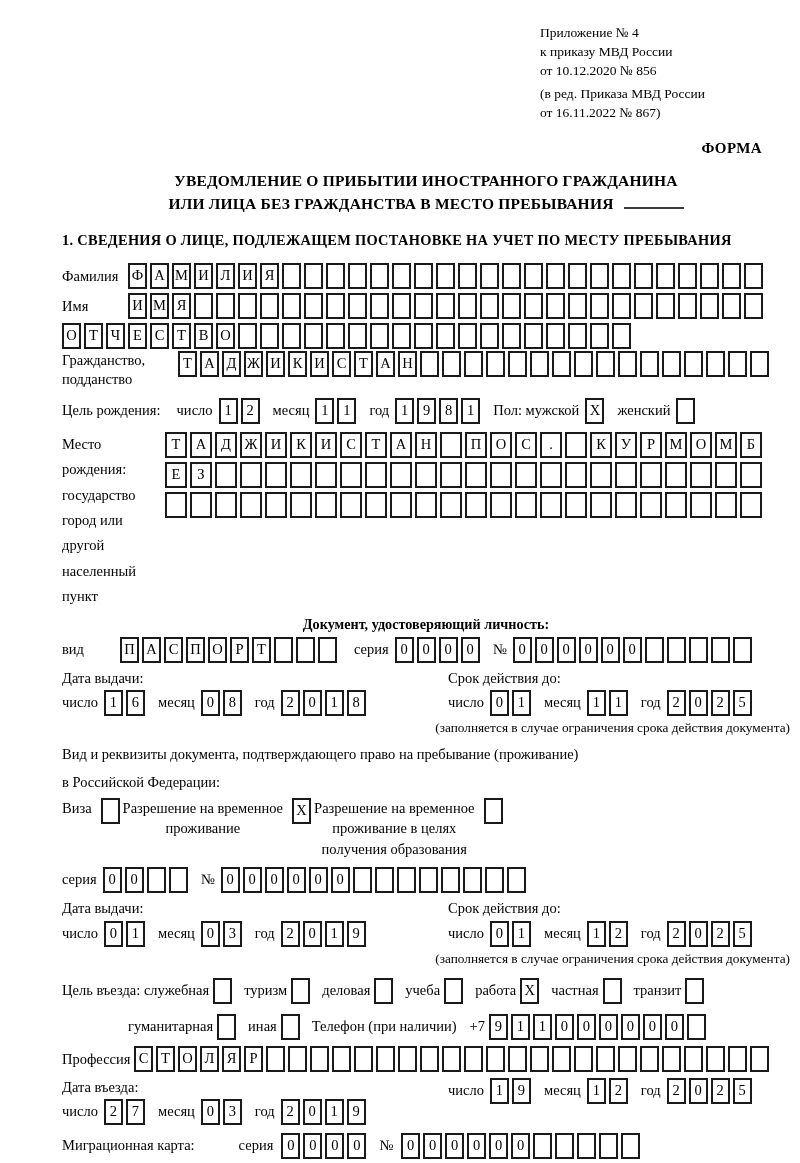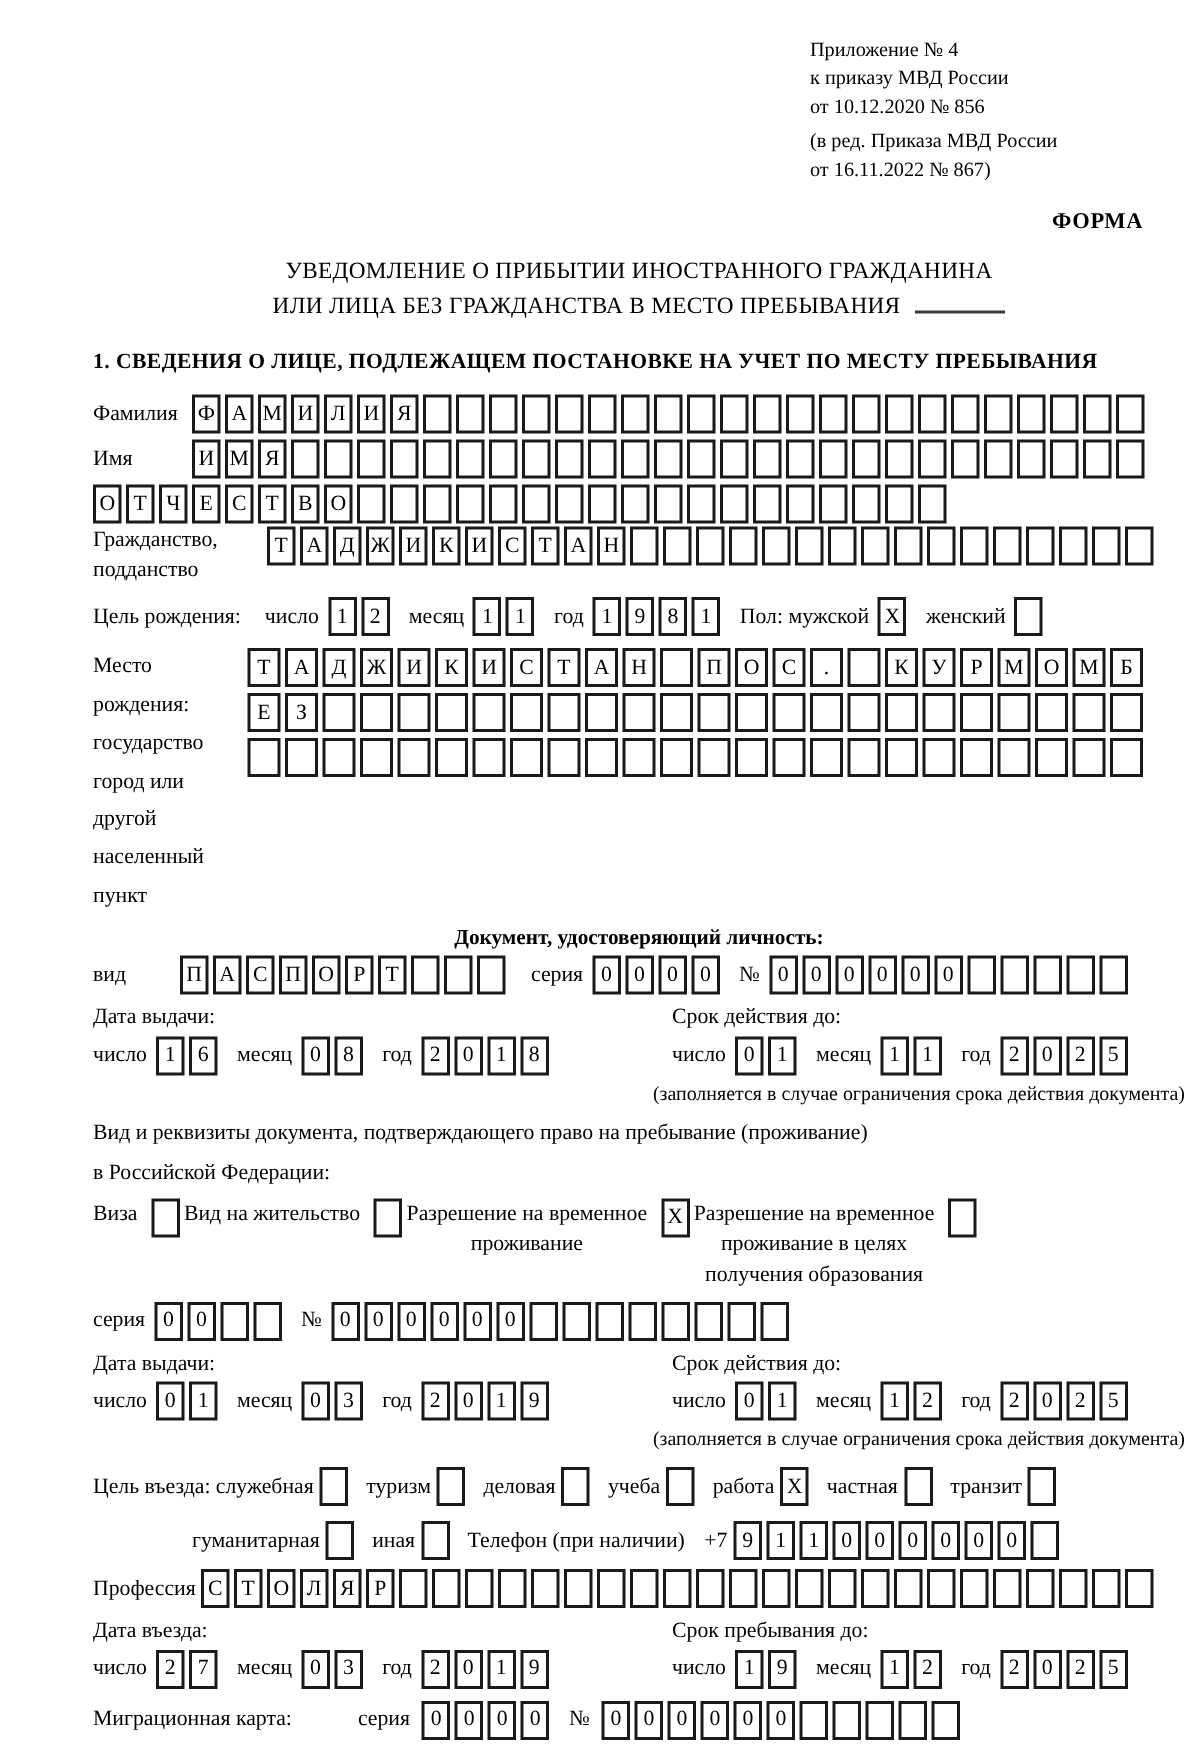--- a/index.html
+++ b/index.html
@@ -4,21 +4,21 @@
 <style>
   html,body{margin:0;padding:0;background:#fff;}
   .page{
     width:800px;height:1163px;box-sizing:border-box;overflow:hidden;
     font-family:"Liberation Serif","DejaVu Serif",serif;color:#000;
     padding:24px 10px 0 62px;font-size:14.5px;line-height:1.35;position:relative;
   }
   .appendix{margin-left:478px;font-size:13.5px;line-height:1.4;}
   .appendix .sub{margin-top:4px;}
   .forma{font-weight:bold;text-align:right;padding-right:28px;margin-top:16px;font-size:15px;letter-spacing:.4px;}
-  .title{text-align:center;font-weight:normal;font-size:15.5px;margin-top:10px;line-height:1.5;letter-spacing:.2px;}
+  .title{text-align:center;font-weight:bold;font-size:15.5px;margin-top:10px;line-height:1.5;letter-spacing:.2px;}
   .blankline{display:inline-block;width:60px;border-bottom:2px solid #3a3a3a;height:.95em;margin-left:10px;vertical-align:baseline;}
   .section{font-weight:bold;font-size:14.4px;margin-top:16px;letter-spacing:.3px;}
   
   .boxrow{display:inline-flex;flex-wrap:nowrap;vertical-align:middle;}
   .cell{
     display:inline-flex;align-items:center;justify-content:center;flex:none;box-sizing:border-box;
     width:19px;height:26px;border:2px solid #1a1a1a;margin-right:3px;
     font-size:14.5px;font-family:"Liberation Serif","DejaVu Serif",serif;background:#fff;
   }
   .frow{display:flex;align-items:flex-start;}
@@ -418,24 +418,20 @@
 
   <div class="plain">Вид и реквизиты документа, подтверждающего право на пребывание (проживание)</div>
   <div class="plain mt2">в Российской Федерации:</div>
 
   <div class="permitrow">
     <div class="permititem">
       <div class="ptext">Виза</div>
       <span class="cell"></span>
     </div>
     <div class="permititem gap26">
-      <div class="ptext">Вид на жительство</div>
-      <span class="cell"></span>
-    </div>
-    <div class="permititem gap26">
       <div class="ptext">
         <div>Разрешение на временное</div>
         <div>проживание</div>
       </div>
       <span class="cell">X</span>
     </div>
     <div class="permititem gap26">
       <div class="ptext">
         <div>Разрешение на временное</div>
         <div>проживание в целях</div>
@@ -610,21 +606,20 @@
         <span class="dl">год</span>
         <span class="boxrow">
             <span class="cell">2</span>
             <span class="cell">0</span>
             <span class="cell">1</span>
             <span class="cell">9</span>
           </span>
       </div>
     </div>
     <div class="datecol right">
-      <div class="dc-label">Срок пребывания до:</div>
       <div class="dline">
         <span class="dl">число</span>
         <span class="boxrow">
             <span class="cell">1</span>
             <span class="cell">9</span>
           </span>
         <span class="dl">месяц</span>
         <span class="boxrow">
             <span class="cell">1</span>
             <span class="cell">2</span>

